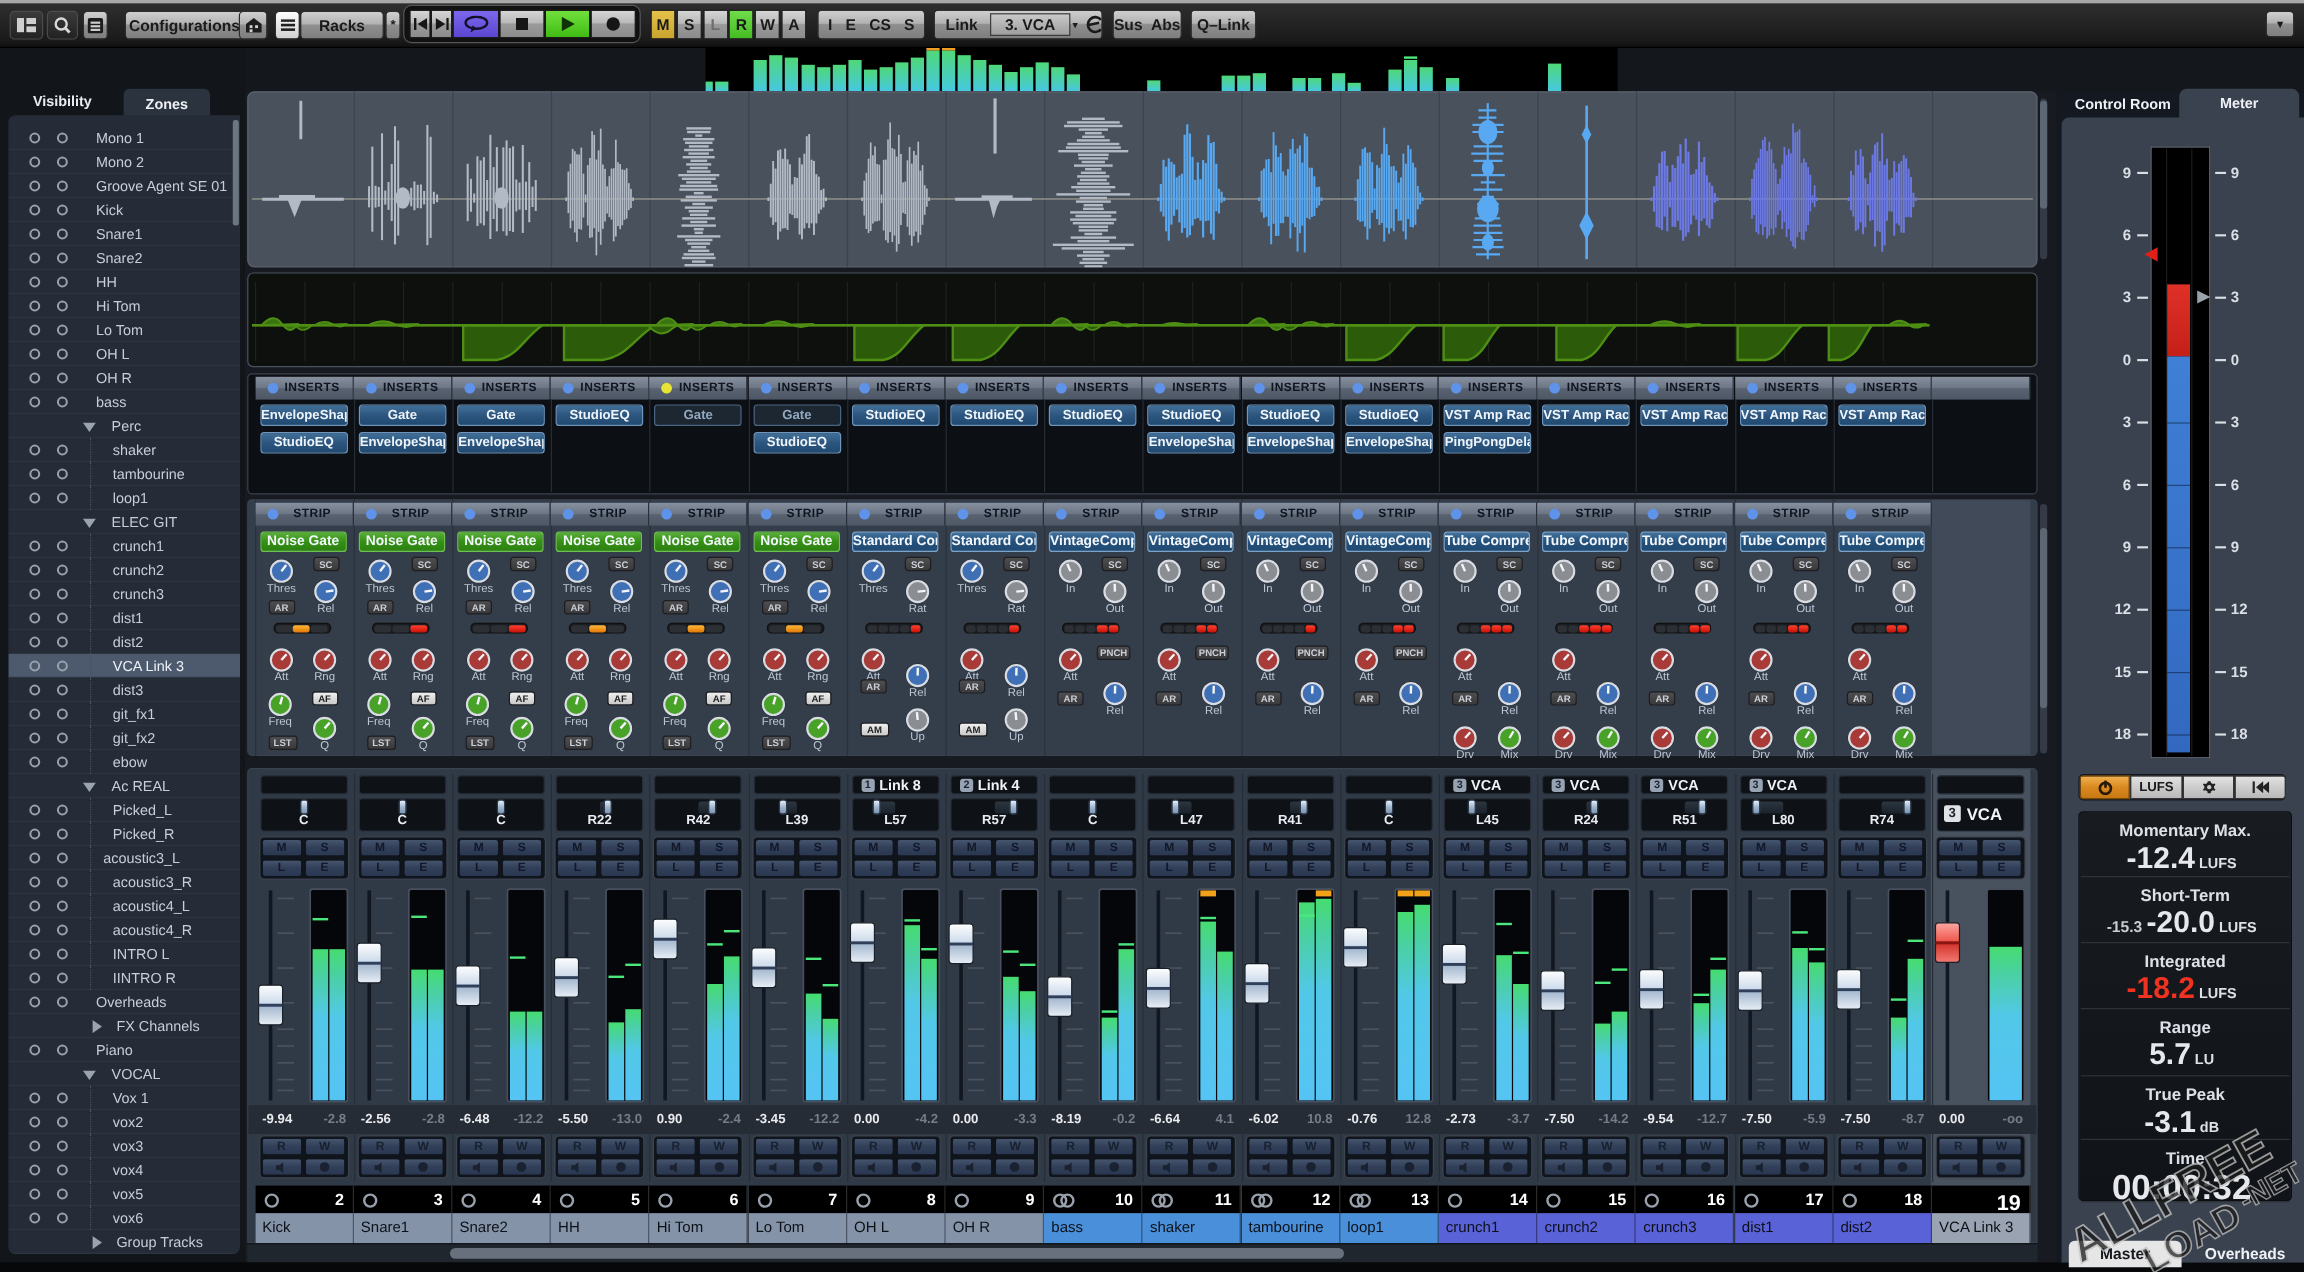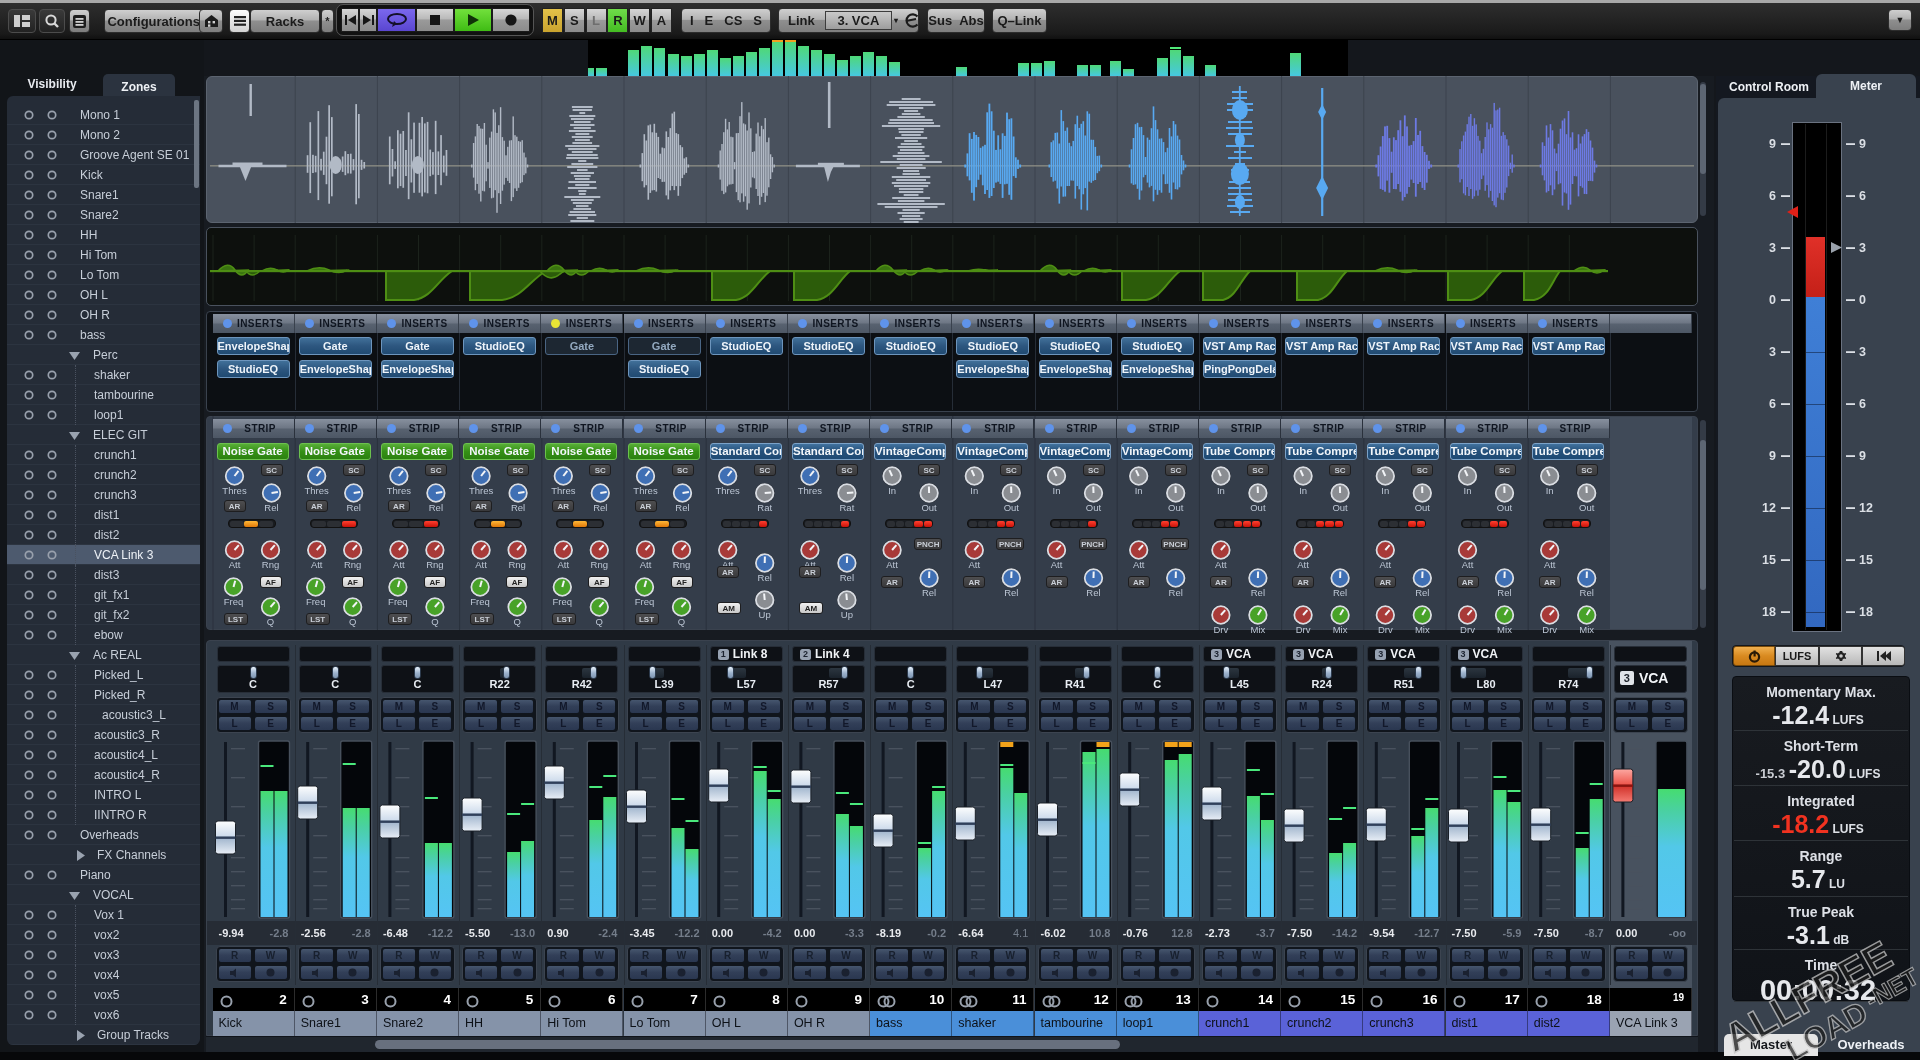--- a/index.html
+++ b/index.html
@@ -575,21 +575,21 @@
         <svg width="10" height="10" style="position:absolute;top:5px;">
           <circle cx="5" cy="5" r="3.7" fill="none" stroke="#99a1ad" stroke-width="1.7"></circle>
         </svg>
       </span>
       <span style="position:absolute;left:40px;top:0;">
         <svg width="10" height="10" style="position:absolute;top:5px;">
           <circle cx="5" cy="5" r="3.7" fill="none" stroke="#99a1ad" stroke-width="1.7"></circle>
         </svg>
       </span>
 <div style="position:absolute;left:68px;top:0;height:20px;border-left:1px dotted #4a5260;"></div>
-<span style="position:absolute;left:95px;top:3px;">acoustic3_L</span>
+<span style="position:absolute;left:79px;top:3px;">acoustic3_L</span>
 </div>
 <div class="srow" style="top:629px;">
 <span style="position:absolute;left:17px;top:0;">
         <svg width="10" height="10" style="position:absolute;top:5px;">
           <circle cx="5" cy="5" r="3.7" fill="none" stroke="#99a1ad" stroke-width="1.7"></circle>
         </svg>
       </span>
       <span style="position:absolute;left:40px;top:0;">
         <svg width="10" height="10" style="position:absolute;top:5px;">
           <circle cx="5" cy="5" r="3.7" fill="none" stroke="#99a1ad" stroke-width="1.7"></circle>
@@ -2325,21 +2325,21 @@
 <div class="ab" style="left:956.3px;top:665px;width:73.2px;height:28px;background:#0e1116;border:1px solid #272e38;border-radius:3px;"></div>
 <div class="ab" style="left:979.5px;top:667.5px;width:13.4px;height:10px;background:linear-gradient(to bottom,#2c3640,#1a222b);border-radius:2px;"></div>
 <div class="ab" style="left:976.0px;top:666px;width:7px;height:13px;background:linear-gradient(to bottom,#e8f2fc,#9cb2cc 55%,#7e96b2);border-radius:3px;border:1px solid #2c3a4c;"></div>
 <div class="ab" style="left:956.3px;top:678px;width:73.2px;text-align:center;color:#e8edf3;font-size:11px;font-weight:bold;">L47</div>
 <div class="ab" style="left:955.3px;top:697px;width:75.2px;height:36px;background:#10151c;border:1px solid #3c4450;border-radius:4px;"></div>
 <div class="ab mb" style="left:957.3px;top:699px;width:34px;height:15px;color:#12182a;">M</div>
 <div class="ab mb" style="left:993.3px;top:699px;width:34px;height:15px;color:#12182a;">S</div>
 <div class="ab mb" style="left:957.3px;top:716px;width:34px;height:15px;color:#12182a;">L</div>
 <div class="ab mb" style="left:993.3px;top:716px;width:34px;height:15px;color:#12182a;">E</div>
 <div class="ab" style="left:958.3px;top:927px;color:#e8eaee;font-size:11px;font-weight:bold;">-6.64</div>
-<div class="ab" style="left:992.3px;top:927px;width:36px;text-align:right;color:#747d8a;font-size:11px;font-weight:normal;">4.1</div>
+<div class="ab" style="left:992.3px;top:927px;width:36px;text-align:right;color:#747d8a;font-size:11px;font-weight:bold;">4.1</div>
 <div class="ab" style="left:952.3px;top:924px;width:1px;height:20px;background:#272e38;"></div>
 <div class="ab" style="left:955.3px;top:946px;width:75.2px;height:36px;background:#10151c;border:1px solid #3c4450;border-radius:4px;"></div>
 <div class="ab mb" style="left:957.3px;top:948px;width:34px;height:15px;color:#18202e;">R</div>
 <div class="ab mb" style="left:993.3px;top:948px;width:34px;height:15px;color:#18202e;">W</div>
 <div class="ab mb" style="left:957.3px;top:965px;width:34px;height:15px;">
     <svg width="10" height="10">
       <path d="M0,3 L3,3 L6,0.5 L6,9.5 L3,7 L0,7 Z" fill="#1a2130"></path>
     </svg>
   </div>
 <div class="ab mb" style="left:993.3px;top:965px;width:34px;height:15px;">
@@ -2622,21 +2622,21 @@
     <svg width="10" height="10">
       <path d="M0,3 L3,3 L6,0.5 L6,9.5 L3,7 L0,7 Z" fill="#1a2130"></path>
     </svg>
   </div>
 <div class="ab mb" style="left:1650.9px;top:965px;width:34px;height:15px;">
     <svg width="9" height="9">
       <circle cx="4.5" cy="4.5" r="4" fill="#1a2130"></circle>
     </svg>
   </div>
 <div class="ab" style="left:1609.9px;top:988px;width:82.2px;height:23px;background:#000;border-right:1px solid #2c2c2c;"></div>
-<div class="ab" style="left:1609.9px;top:992px;width:74.2px;text-align:right;color:#fff;font-size:10px;font-weight:bold;">19</div>
+<div class="ab" style="left:1609.9px;top:992px;width:74.2px;text-align:right;color:#fff;font-size:18px;font-weight:bold;">19</div>
 <div class="ab" style="left:1609.9px;top:1011px;width:82.2px;height:25px;background:#9aa3b2;border-right:1px solid rgba(10,14,20,.45);color:#0d1117;font-size:12.5px;">
     <span style="position:absolute;left:6px;top:5px;">VCA Link 3</span>
   </div>
 <div class="ab" style="left:294.7px;top:645px;width:1px;height:340px;background:#262d36;"></div>
 <div class="ab" style="left:376.9px;top:645px;width:1px;height:340px;background:#262d36;"></div>
 <div class="ab" style="left:459.1px;top:645px;width:1px;height:340px;background:#262d36;"></div>
 <div class="ab" style="left:541.3px;top:645px;width:1px;height:340px;background:#262d36;"></div>
 <div class="ab" style="left:623.5px;top:645px;width:1px;height:340px;background:#262d36;"></div>
 <div class="ab" style="left:705.7px;top:645px;width:1px;height:340px;background:#262d36;"></div>
 <div class="ab" style="left:787.9px;top:645px;width:1px;height:340px;background:#262d36;"></div>

